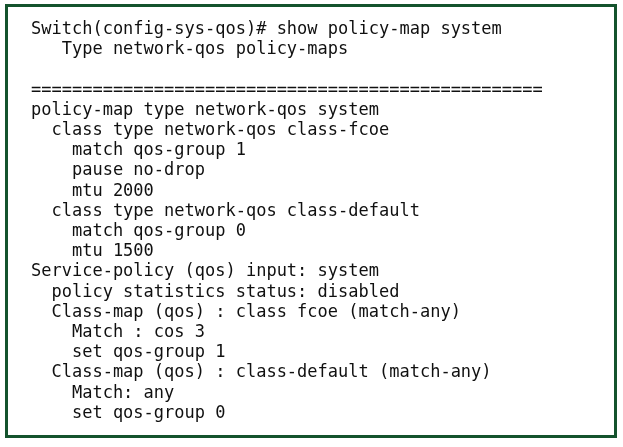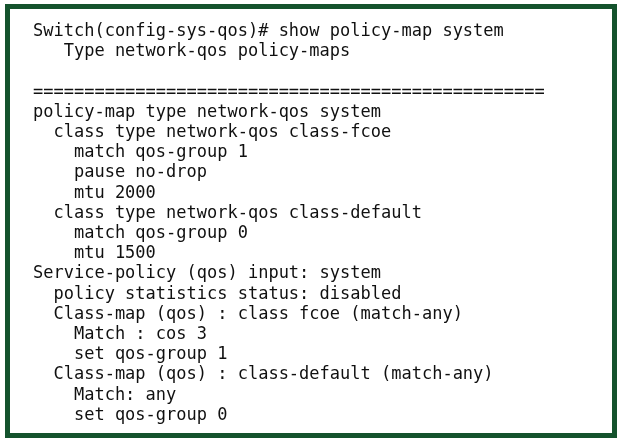--- a/index.html
+++ b/index.html
@@ -19,21 +19,21 @@
   }
 
   
   #terminal-frame {
     position: absolute;
     left: 5px;
     top: 4px;
     width: 612px;
     height: 434px;
     box-sizing: border-box;
-    border: 5px solid #14532d;
+    border: 3px solid #14532d;
     background: #ffffff;
   }
 
   #terminal-output {
     position: absolute;
     left: 23px;
     top: 11px;
     margin: 0;
     padding: 0;
     font-family: "DejaVu Sans Mono", "Liberation Mono", monospace;

